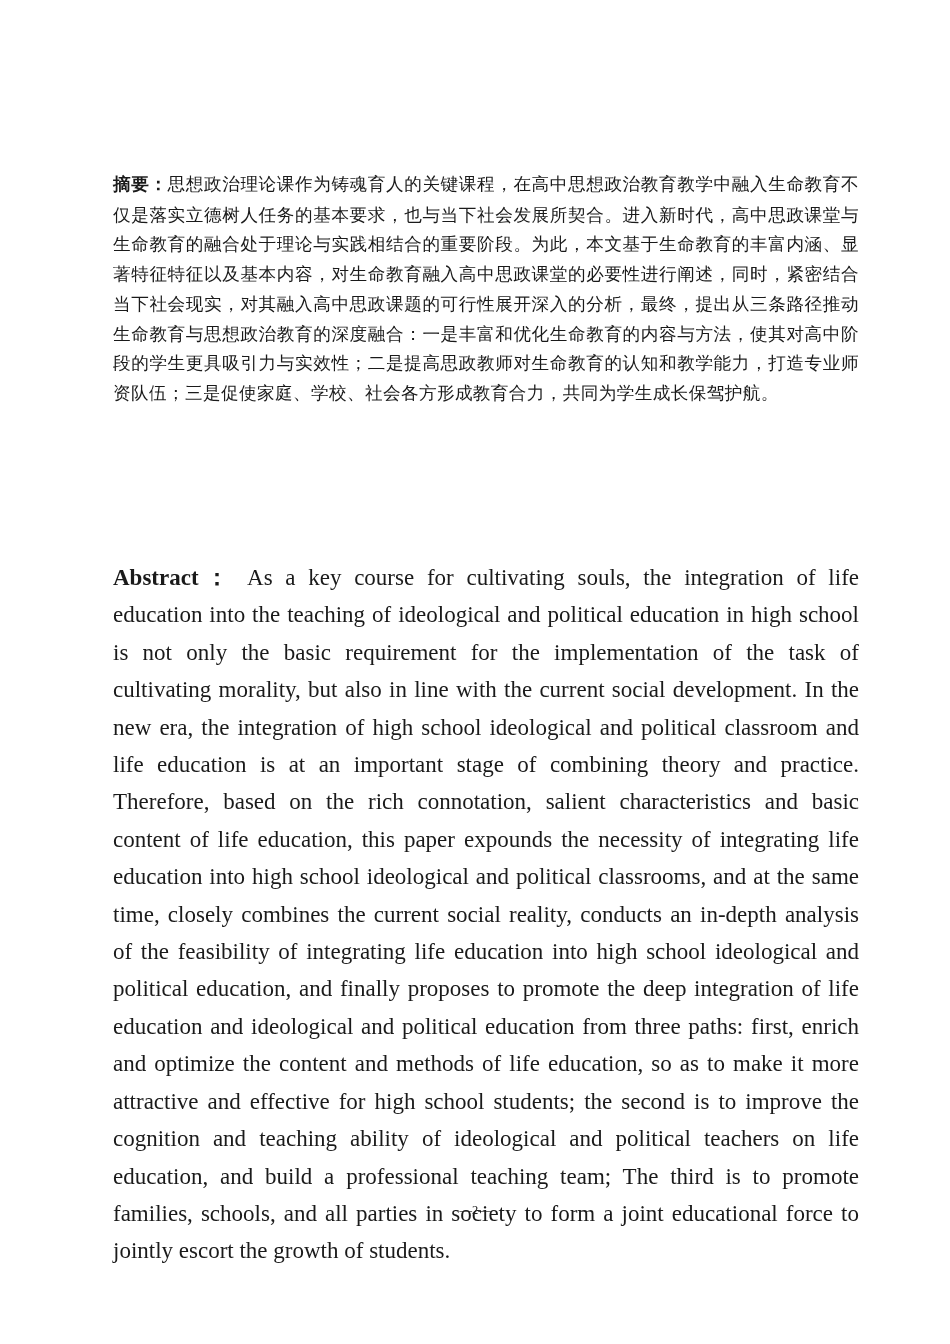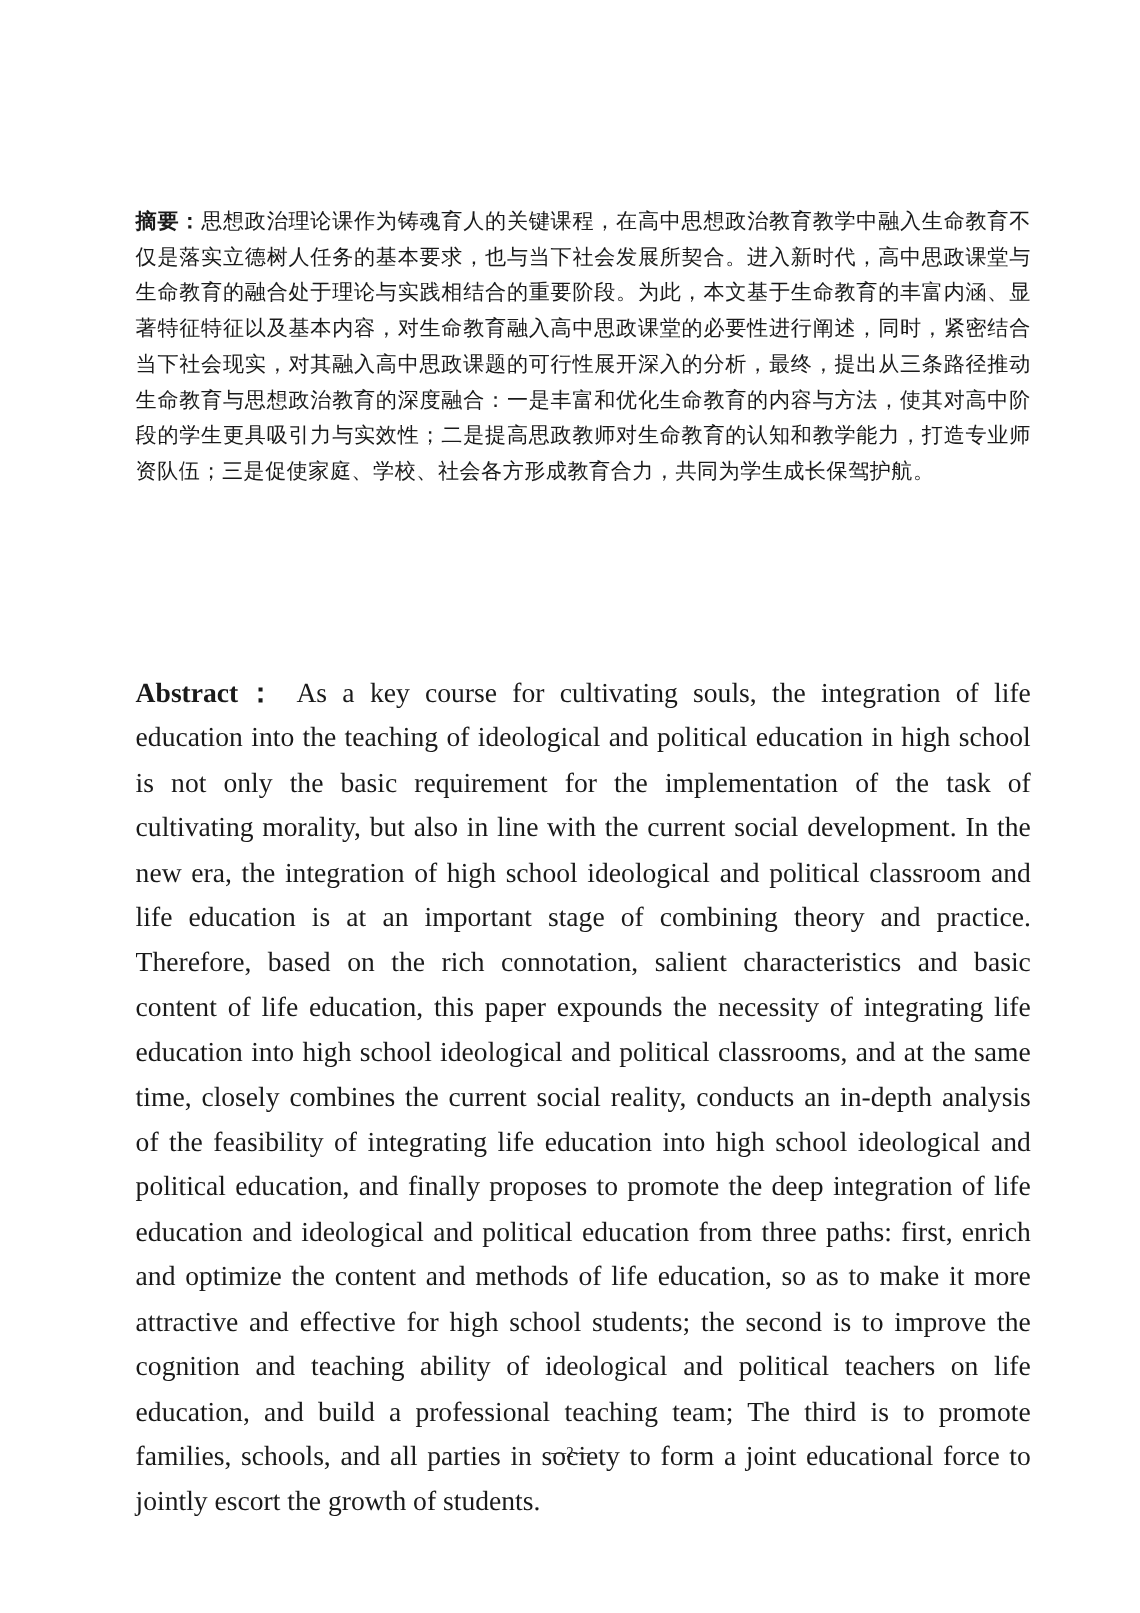--- a/index.html
+++ b/index.html
@@ -27,21 +27,21 @@
       width: 746px;
       font-family: "DejaVu Serif", "Liberation Serif", serif;
       font-size: 17.6px;
       line-height: 29.7px;
       letter-spacing: 0.4px;
       text-align: justify;
       text-align-last: left;
       margin: 0;
     }
     .cn-abstract .label, .cn-keywords .label {
-      font-family: Liberation Sans, sans-serif;
+      font-family: Liberation Mono, monospace;
       font-weight: bold;
     }
     .cn-keywords {
       position: absolute;
       left: 113px;
       top: 502px;
       width: 746px;
       font-family: "DejaVu Serif", "Liberation Serif", serif;
       font-size: 17.6px;
       line-height: 28px;

